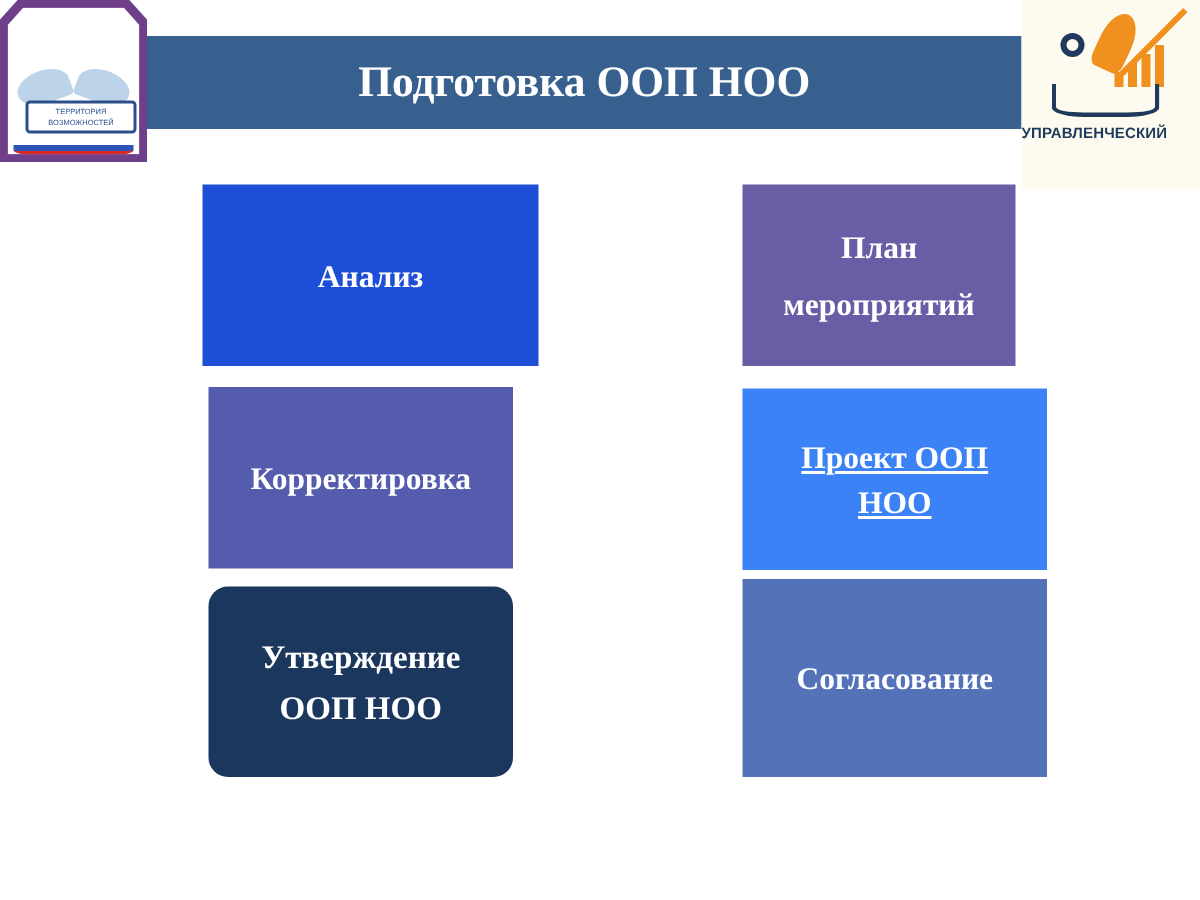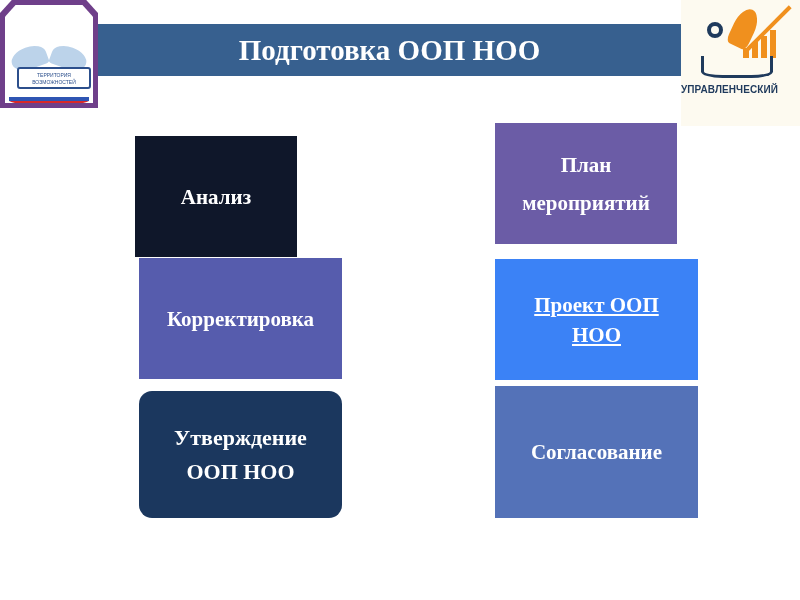--- a/index.html
+++ b/index.html
@@ -2,21 +2,21 @@
 <html><head>
   <meta charset="utf-8">
   <style>
     html, body { margin: 0; padding: 0; }
     body {
       width: 800px; height: 600px; position: relative; overflow: hidden;
       background: #ffffff;
       font-family: "Liberation Serif", "DejaVu Serif", serif;
     }
     .banner {
-      position: absolute; left: 98px; top: 24px; width: 583px; height: 52px;
+      position: absolute; left: 98px; top: 24px; width: 583px; height: 62px;
       background: #37608f;
       display: flex; align-items: center; justify-content: center;
       color: #ffffff; font-weight: bold; font-size: 29px;
     }
     .logo-left {
       position: absolute; left: 0; top: 0; width: 98px; height: 108px;
       background: #6f3f8a;
       clip-path: polygon(12% 0, 88% 0, 100% 12%, 100% 100%, 0 100%, 0 12%);
     }
     .logo-left .inner {
@@ -116,21 +116,21 @@
   <div class="bars">
     <span style="height:10px"></span>
       <span style="height:16px"></span>
       <span style="height:22px"></span>
       <span style="height:28px"></span>
   </div>
   <div class="book"></div>
   <div class="caption">УПРАВЛЕНЧЕСКИЙ</div>
 </div>
 
-<div class="box" style="left:135px; top:123px; width:162px; height:121px; background:#0f172a;margin-top:13px;">
+<div class="box" style="left:135px; top:123px; width:224px; height:121px; background:#1d4ed8;">
   <span>Анализ</span>
 </div>
 <div class="box" style="left:139px; top:258px; width:203px; height:121px; background:#565cad;">
   <span>Корректировка</span>
 </div>
 <div class="box" style="left:139px; top:391px; width:203px; height:127px; background:#1b375e; font-size:22px;border-radius:13px;">
   <span style="display:block; padding:0 14px;">Утверждение ООП НОО</span>
 </div>
 
 <div class="box" style="left:495px; top:123px; width:182px; height:121px; background:#6b5ca6; line-height:38px;">

